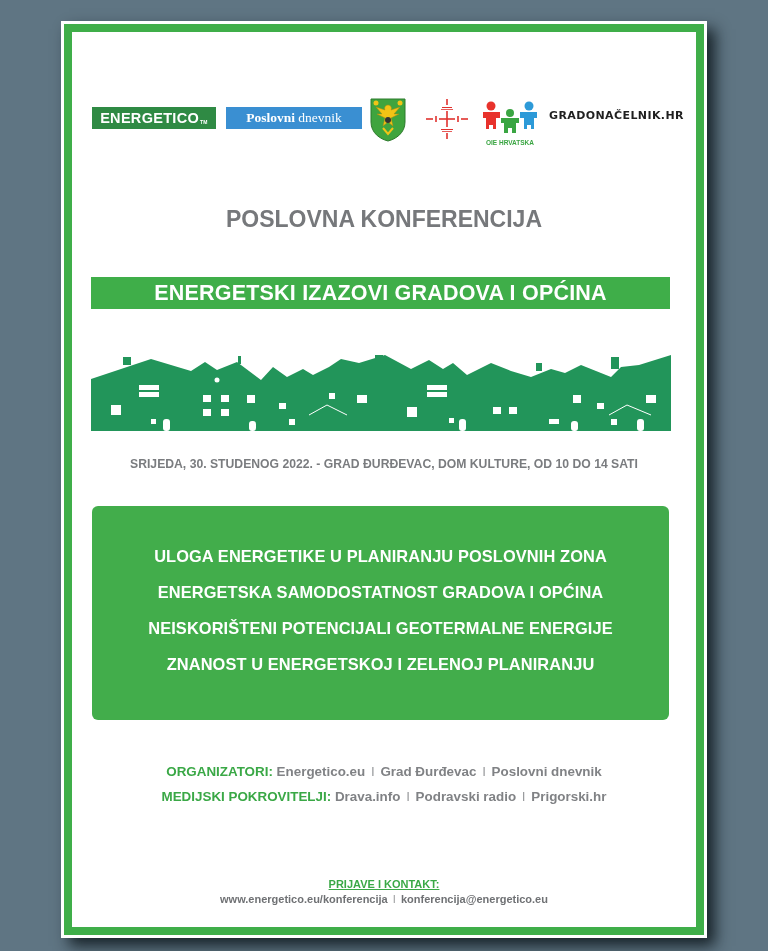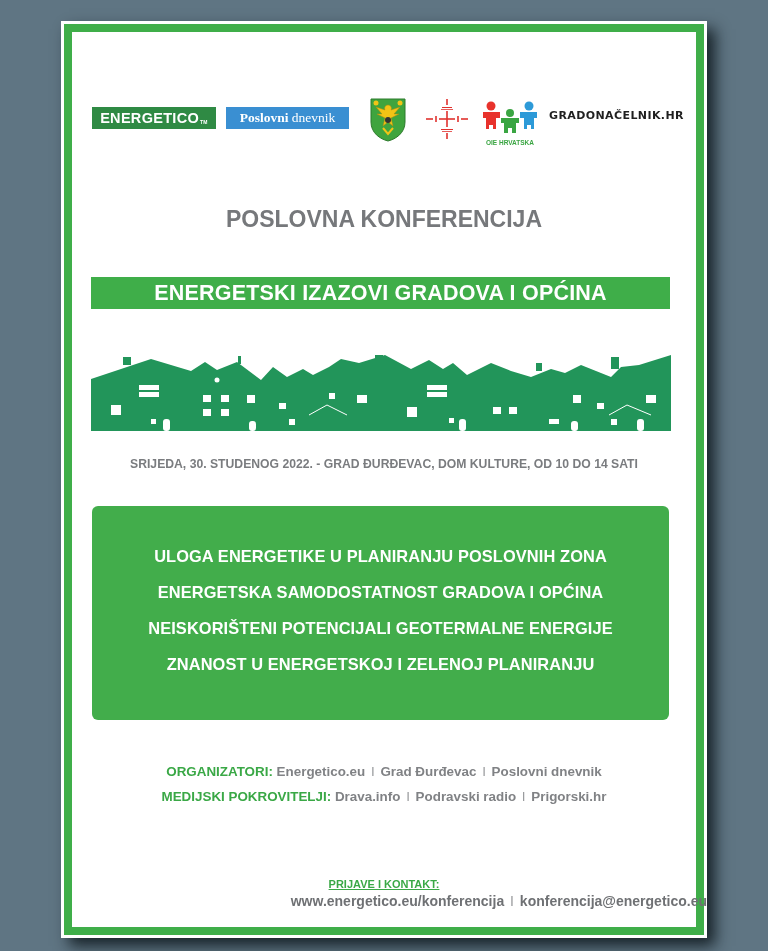--- a/index.html
+++ b/index.html
@@ -24,21 +24,21 @@
 
   
   .logo-energetico {
     left: 31px; top: 86px; width: 124px; height: 22px;
     background: #2f8a44; color: #fff;
     font-weight: bold; font-size: 14.5px; letter-spacing: 0.3px;
     display: flex; align-items: center; justify-content: center;
   }
   .logo-energetico small { font-size: 5px; margin-left: 1px; margin-top: 8px; }
   .logo-poslovni {
-    left: 165px; top: 86px; width: 123px; height: 22px;
+    left: 165px; top: 86px; width: 136px; height: 22px;
     background: #3a8fd2; color: #fff;
     font-family: "Liberation Serif", serif; font-size: 13.5px;
     display: flex; align-items: center; justify-content: center;
   }
   .logo-poslovni b { font-weight: bold; }
   .logo-crest { left: 308px; top: 75px; width: 38px; height: 46px; }
   .logo-cross { left: 363px; top: 76px; width: 46px; height: 44px; }
   .logo-oie { left: 421px; top: 78px; width: 56px; height: 44px; }
   .logo-oie-label {
     left: 421px; top: 118px; width: 56px;
@@ -84,22 +84,22 @@
     line-height: 25px; white-space: nowrap;
   }
   .credit-label { color: #3aa846; }
   .sep { color: #9a9c9e; font-weight: normal; padding: 0 2px; }
 
   .contact-title {
     left: 0; right: 0; top: 857px; text-align: center;
     font-size: 11px; font-weight: bold; color: #3aa846; text-decoration: underline;
   }
   .contact-line {
-    left: 0; right: 0; top: 872px; text-align: right;
-    font-size: 14px; font-weight: bold; color: #6f7174; white-space: nowrap;
+    left: 0; right: 0; top: 872px; text-align: center;
+    font-size: 11px; font-weight: bold; color: #6f7174; white-space: nowrap;
   }
 </style>
 </head>
 <body>
 
 <div class="poster">
   <div class="frame"></div>
 
   <div class="abs logo-energetico">
     <span>ENERGETICO</span>

